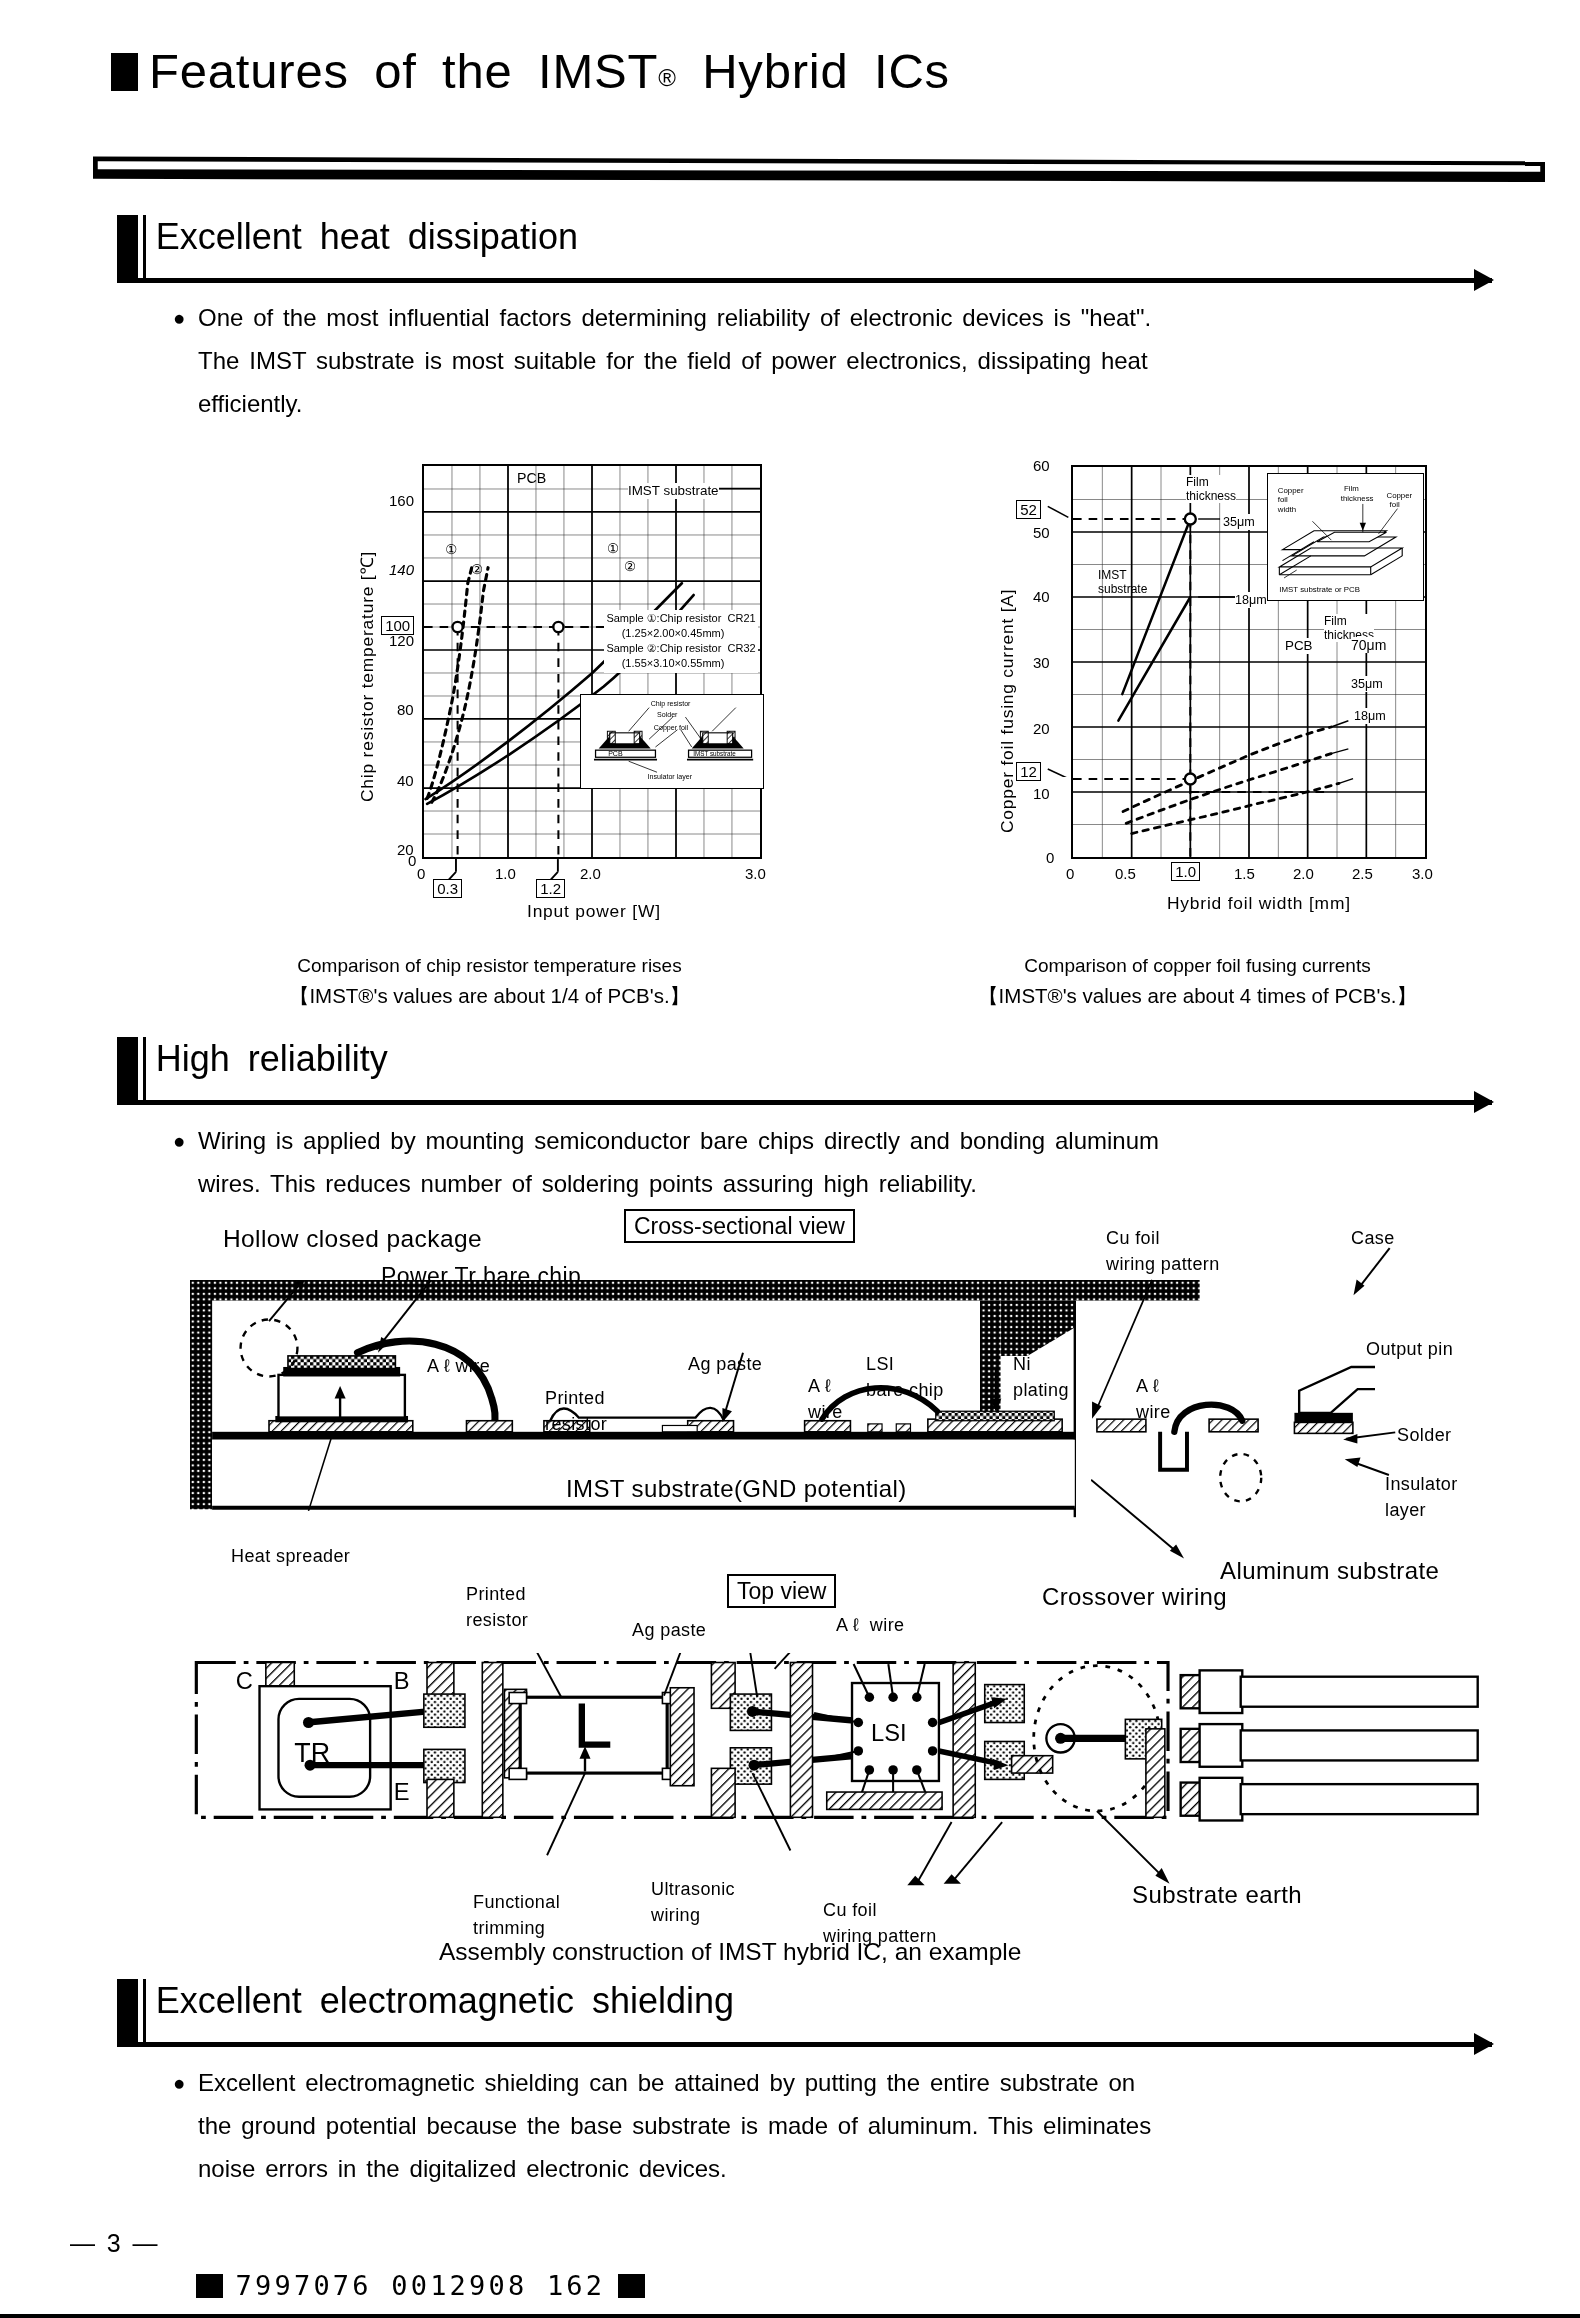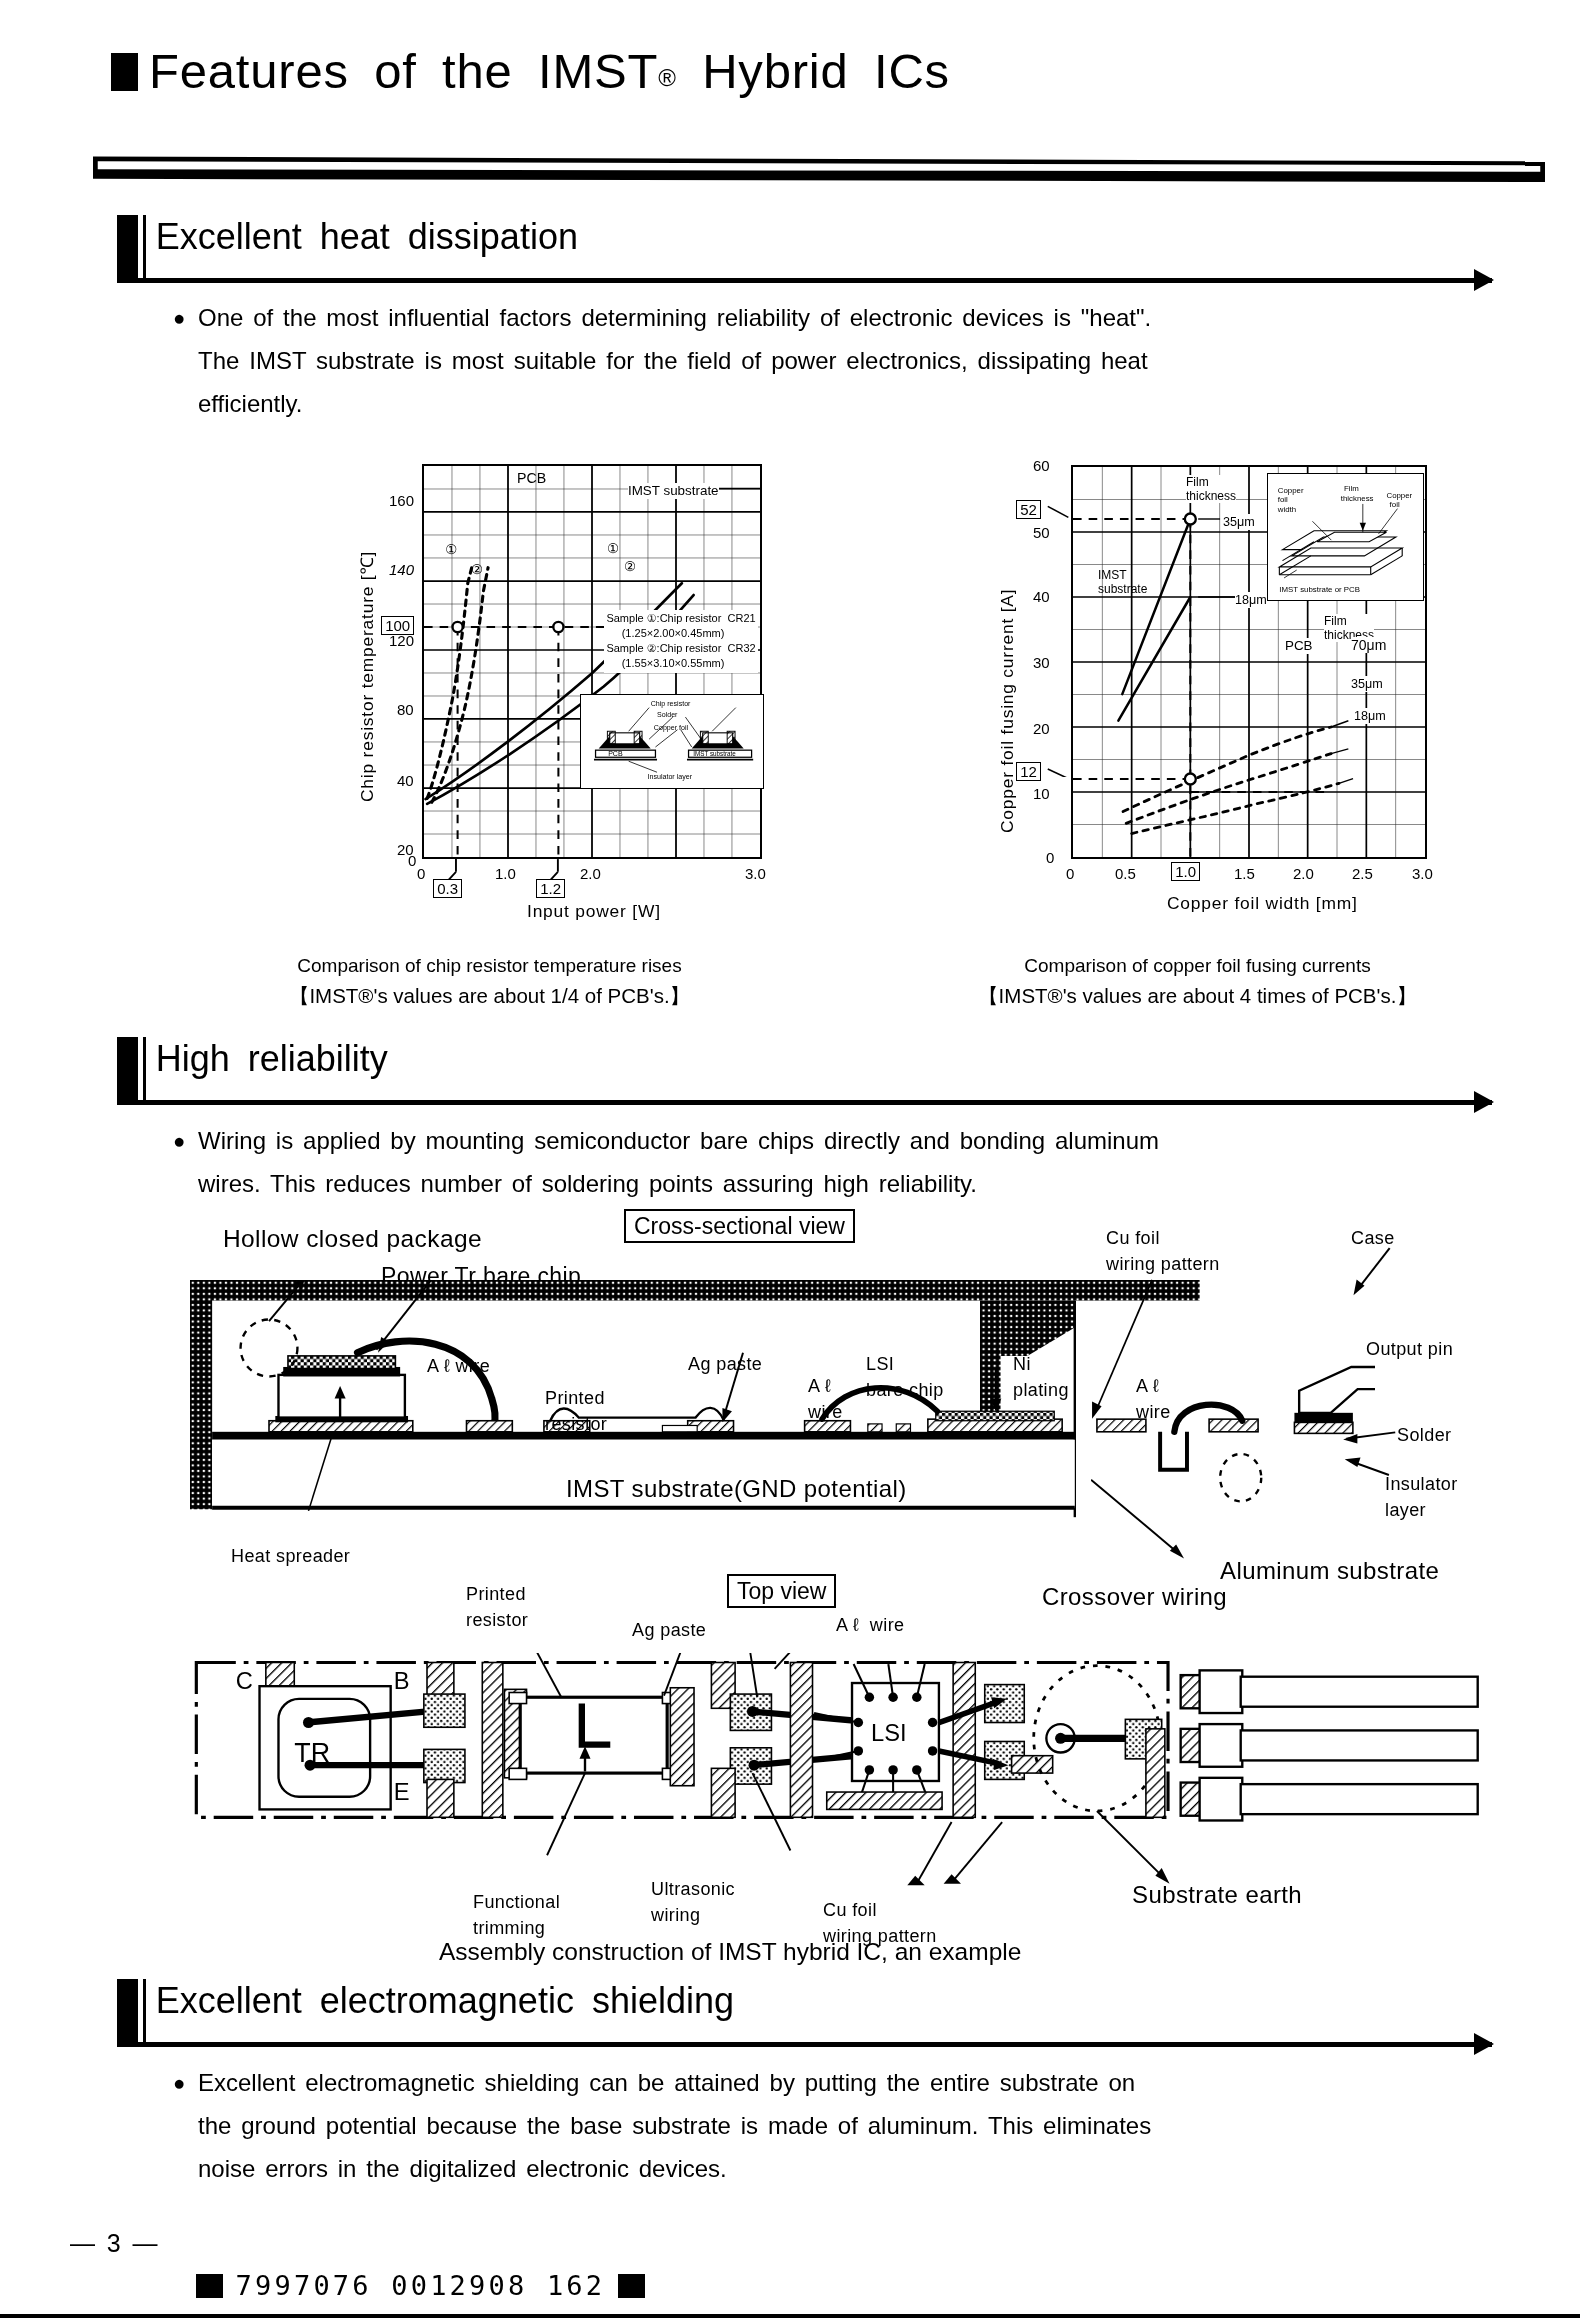--- a/index.html
+++ b/index.html
@@ -364,21 +364,21 @@
     </svg>
 
     <div class="tick" style="left:82px;top:411px;">0</div>
     <div class="tick" style="left:131px;top:411px;">0.5</div>
     <div class="tick" style="left:250px;top:411px;">1.5</div>
     <div class="tick" style="left:309px;top:411px;">2.0</div>
     <div class="tick" style="left:368px;top:411px;">2.5</div>
     <div class="tick" style="left:428px;top:411px;">3.0</div>
     <div class="boxnum" style="left:187px;top:408px;">1.0</div>
 
-    <div class="xtitle" style="left:183px;top:439px;">Copper foil width   [mm]</div>
+    <div class="xtitle" style="left:183px;top:439px;">Hybrid foil width   [mm]</div>
   </div>
 
   <div class="caption" style="left:134px;top:951px;width:711px;">
     <div>Comparison of chip resistor temperature rises</div>
     <div class="l2">【IMST®'s values are about 1/4 of PCB's.】</div>
   </div>
   <div class="caption" style="left:846px;top:951px;width:703px;">
     <div>Comparison of copper foil fusing currents</div>
     <div class="l2">【IMST®'s values are about 4 times of PCB's.】</div>
   </div>

